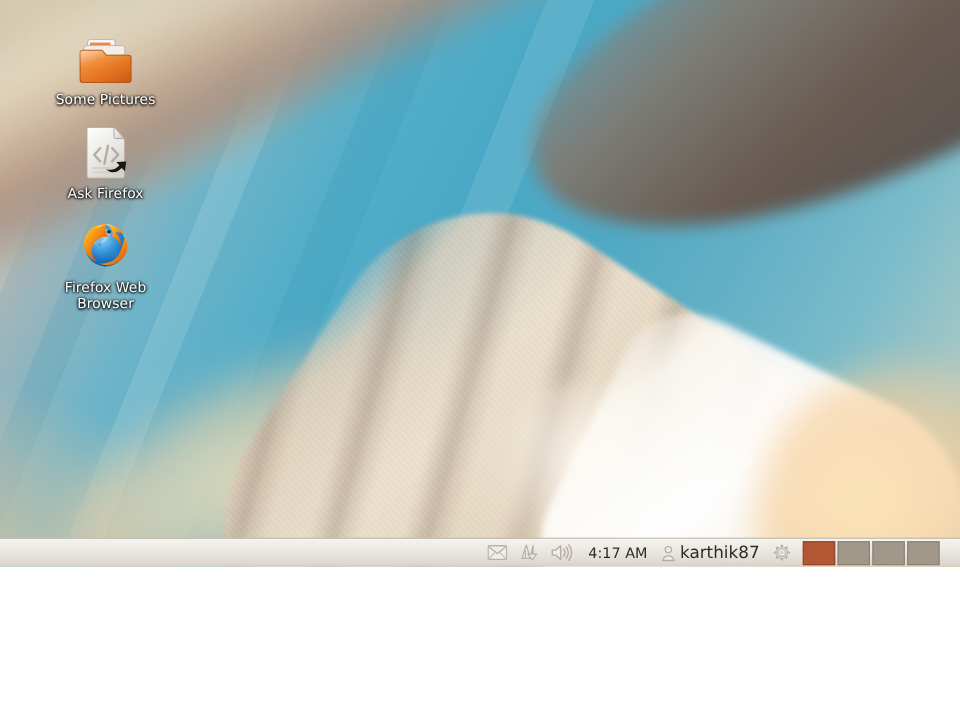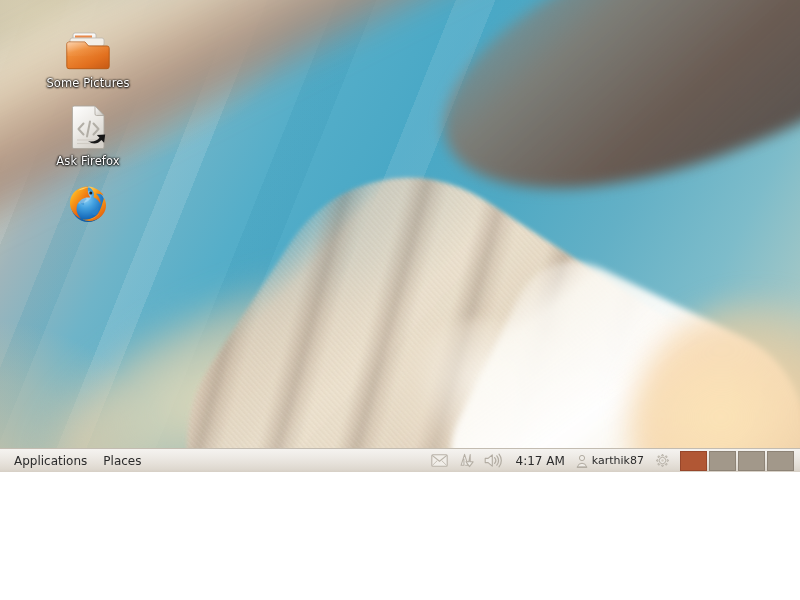--- a/index.html
+++ b/index.html
@@ -255,21 +255,21 @@
     line-height: 16px;
     cursor: default;
     border-radius: 2px;
   }
   #panel-left { display: flex; align-items: center; padding-left: 6px; }
   #panel-spacer { flex: 1 1 auto; }
   #panel-tray {
     display: flex;
     align-items: center;
     gap: 1px;
-    padding-right: 3px;
+    padding-right: 14px;
   }
   .tray-icon {
     width: 26px;
     height: 22px;
     display: flex;
     align-items: center;
     justify-content: center;
     cursor: default;
   }
   .tray-clock {
@@ -280,21 +280,21 @@
     cursor: default;
   }
   .tray-user {
     display: flex;
     align-items: center;
     gap: 4px;
     padding: 0 4px 0 2px;
     cursor: default;
   }
   .tray-user-name {
-    font-size: 11px;
+    font-size: 14px;
     color: #2b2b2b;
     white-space: nowrap;
   }
 
   
   #workspaces {
     display: flex;
     align-items: center;
     gap: 2px;
     margin-left: 4px;
@@ -449,28 +449,25 @@
                  C33.4 40.9 26 42.3 19.6 39.6
                  C25.8 40.2 31.6 38 34.8 33.8
                  C38.1 29.6 39.1 23.8 41 18 z" fill="url(#ffTail)"></path>
 
         <path d="M14.8 10.5 C19 7.6 23 6.9 26 7.1 C21.8 8.6 18.1 10.2 14.8 10.5 z" fill="#ffe08a" opacity="0.75"></path>
         <path d="M36.5 33.5 C33 37.2 28.4 39.2 24 39.6 C29.6 39.2 34.1 36.9 36.5 33.5 z" fill="#ffd166" opacity="0.6"></path>
 
         <circle cx="27.8" cy="13.1" r="1.5" fill="#2b1c0c"></circle>
       </svg>
     </div>
+    <div class="icon-label">Firefox Web Browser</div>
   </div>
 
   <div id="panel">
 
-    <div id="panel-left">
-      <div class="menu-item">Applications</div>
-      <div class="menu-item">Places</div>
-    </div>
 
     <div id="panel-spacer"></div>
 
     <div id="panel-tray">
 
       <div class="tray-icon">
         <svg width="17" height="13" viewBox="0 0 17 13" aria-hidden="true">
           <rect x="0.8" y="0.8" width="15.4" height="11.4" rx="1" fill="#f1eee9" stroke="#b9b3a9" stroke-width="1.1"></rect>
           <path d="M1.2 1.4 L8.5 7.3 L15.8 1.4" fill="none" stroke="#b9b3a9" stroke-width="1.1"></path>
           <path d="M1.2 11.6 L6.3 6.6 M15.8 11.6 L10.7 6.6" fill="none" stroke="#c6c0b6" stroke-width="1"></path>

